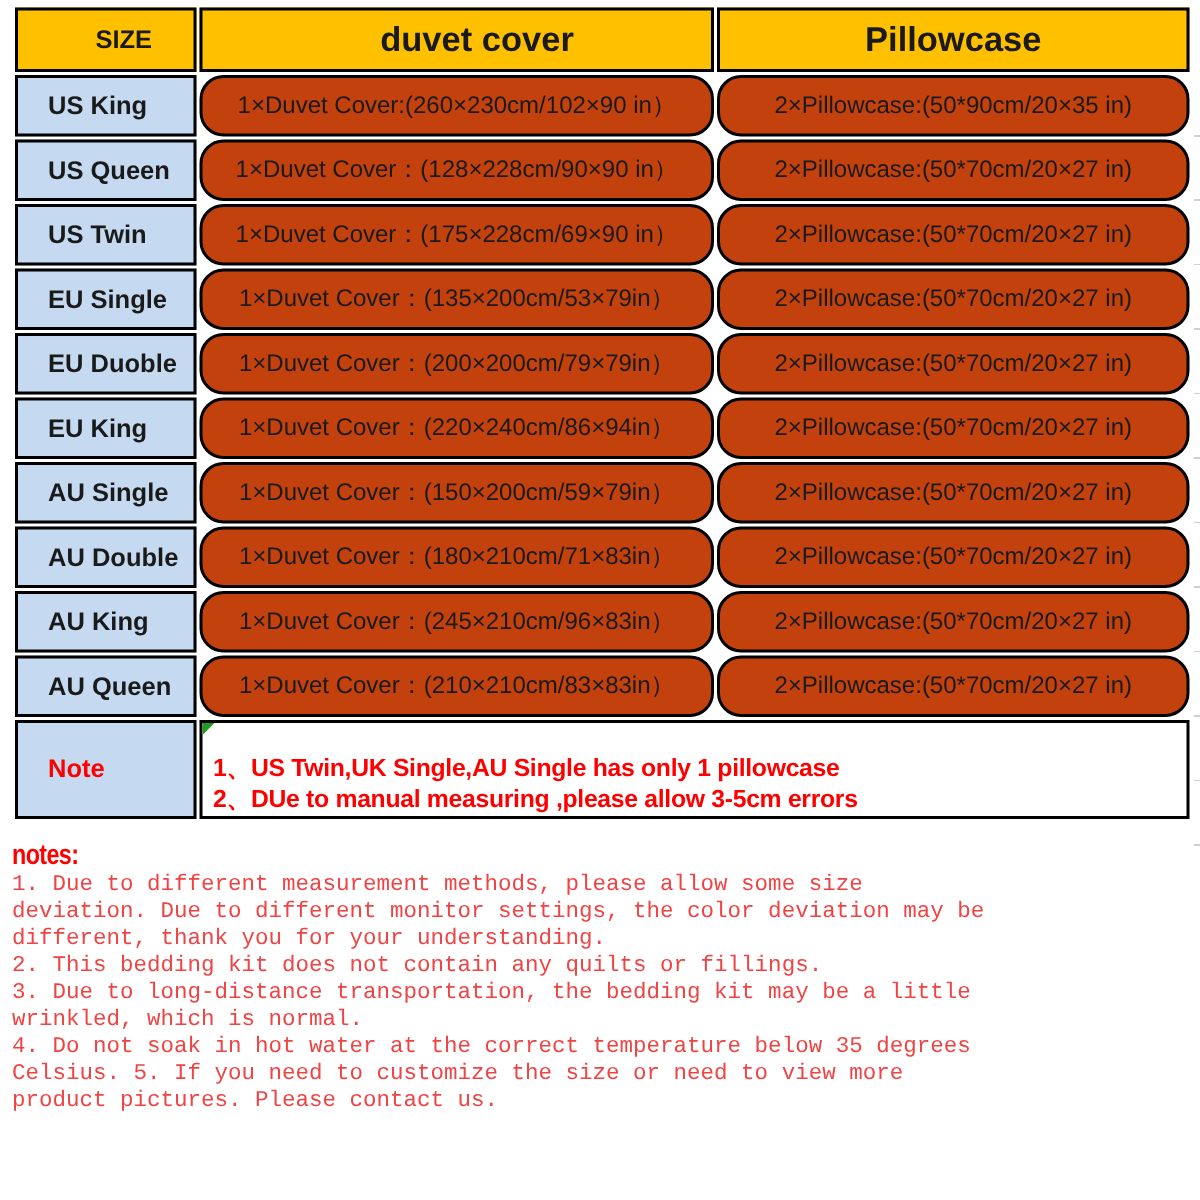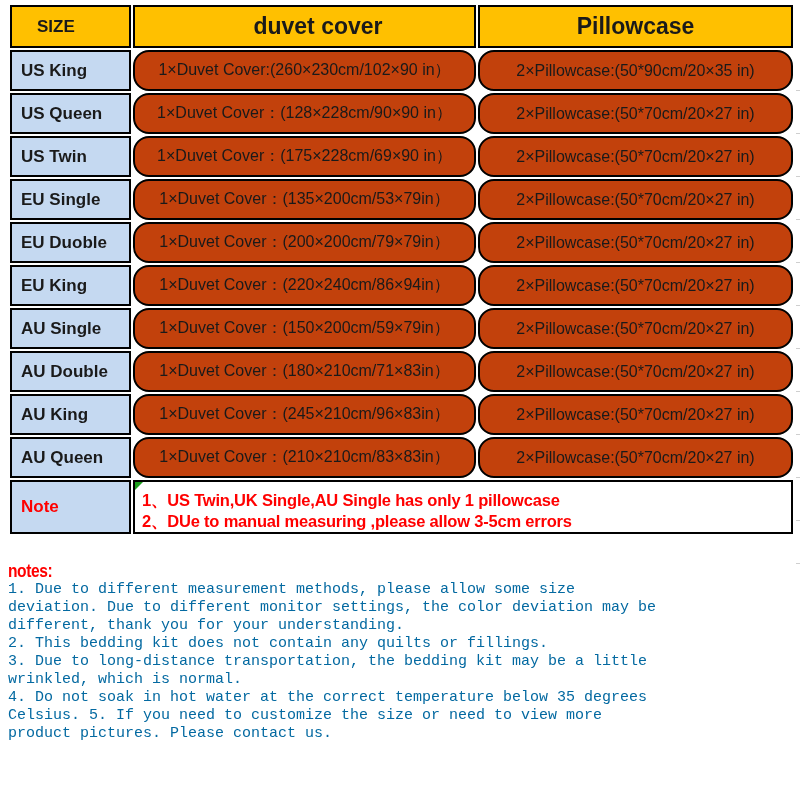--- a/index.html
+++ b/index.html
@@ -23,48 +23,48 @@
   }
   table.size-table{
     position:absolute;left:8px;top:3px;width:787px;
     border-collapse:separate;border-spacing:2px;table-layout:fixed;
   }
   .size-table th,.size-table td{
     border:2px solid var(--border-black);box-sizing:border-box;
     overflow:hidden;white-space:nowrap;
   }
   .size-table thead th{height:43px;background:var(--header-bg);}
-  th.h-size{width:121px;text-align:left;padding-left:25px;font-size:17px;font-weight:bold;}
+  th.h-size{width:121px;text-align:center;padding-left:25px;font-size:17px;font-weight:bold;}
   th.h-duvet{width:343px;text-align:center;font-size:23px;font-weight:bold;padding-left:28px;}
   th.h-pillow{width:315px;font-size:23px;font-weight:bold;}
   .size-table tbody td{height:41px;}
   td.size-cell{
     background:var(--size-col-bg);font-weight:bold;font-size:17px;
-    text-align:left;padding-left:9px;
+    text-align:left;padding-left:20px;
   }
   td.duvet-cell,td.pillow-cell{background:#c2410c;text-align:center;font-size:16px;border-radius:16px;}
   tr.note-row td{height:51px;}
   td.note-label{color:var(--note-red);}
   td.note-cell{
     position:relative;background:#fff;color:var(--note-red);
     font-weight:bold;font-size:16.5px;line-height:21px;
-    padding:8px 0 0 7px;vertical-align:top;letter-spacing:-0.2px;
+    padding:20px 0 0 7px;vertical-align:top;letter-spacing:-0.2px;
   }
   .corner-marker{
     position:absolute;top:0;left:0;width:0;height:0;
     border-top:8px solid var(--marker-green);border-right:8px solid transparent;
   }
   .notes{position:absolute;left:8px;top:561px;width:700px;}
   .notes-title{
     color:var(--note-red);font-weight:bold;font-size:19px;line-height:19px;
     letter-spacing:-0.5px;transform:scaleX(0.82);transform-origin:left center;
   }
   .notes-body{
     margin-top:1px;font-family:"Liberation Mono",monospace;
-    font-size:15px;line-height:18px;white-space:pre-line;color:#0369a1;
+    font-size:15px;line-height:18px;white-space:pre-line;color:#ef4444;
   }
 </style>
 </head>
 <body>
 
 <div class="sheet">
 
   <div class="edge-gridlines"></div>
 
   <table class="size-table">

